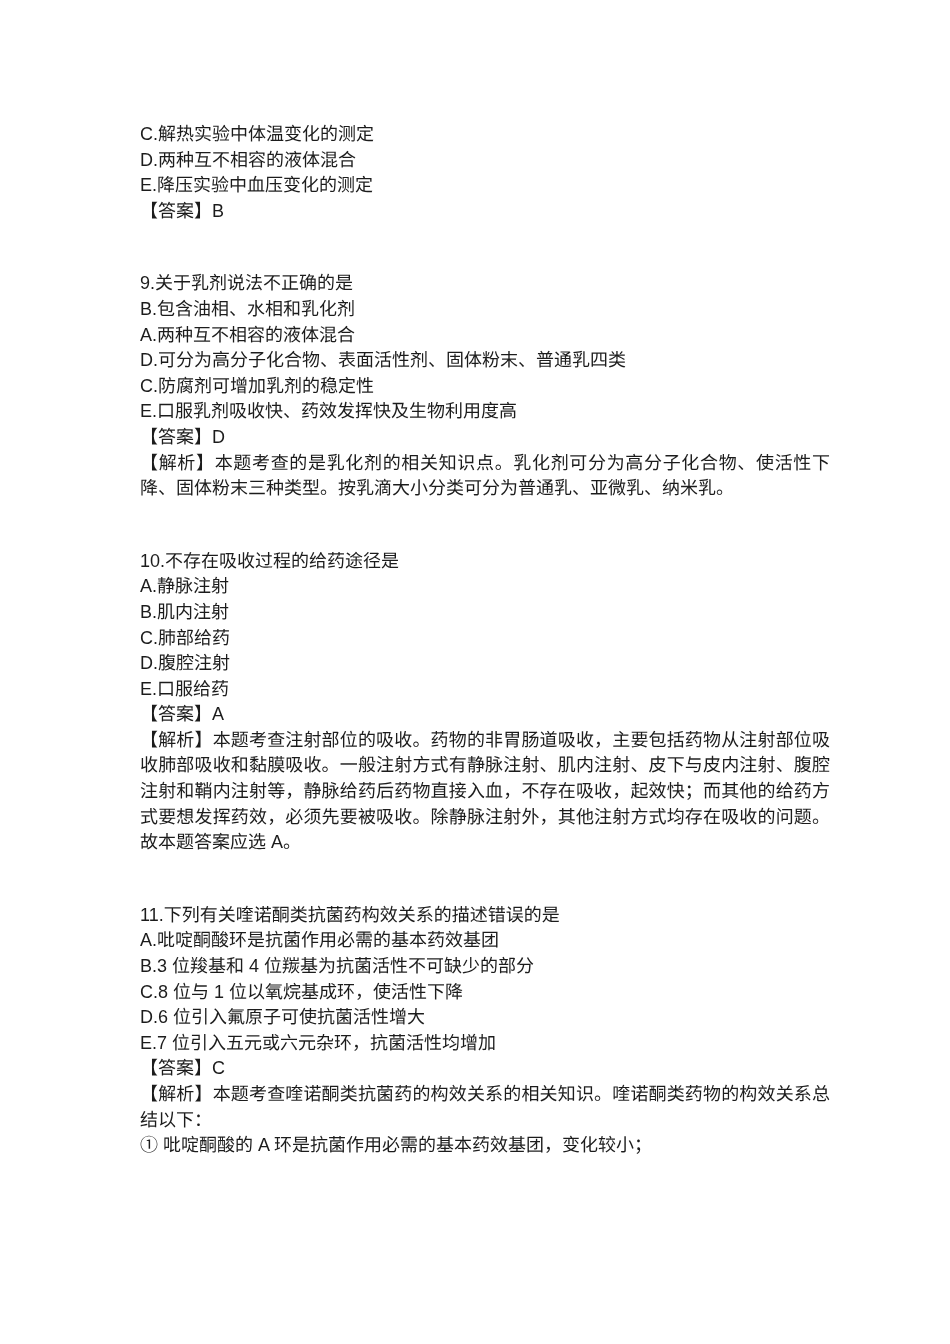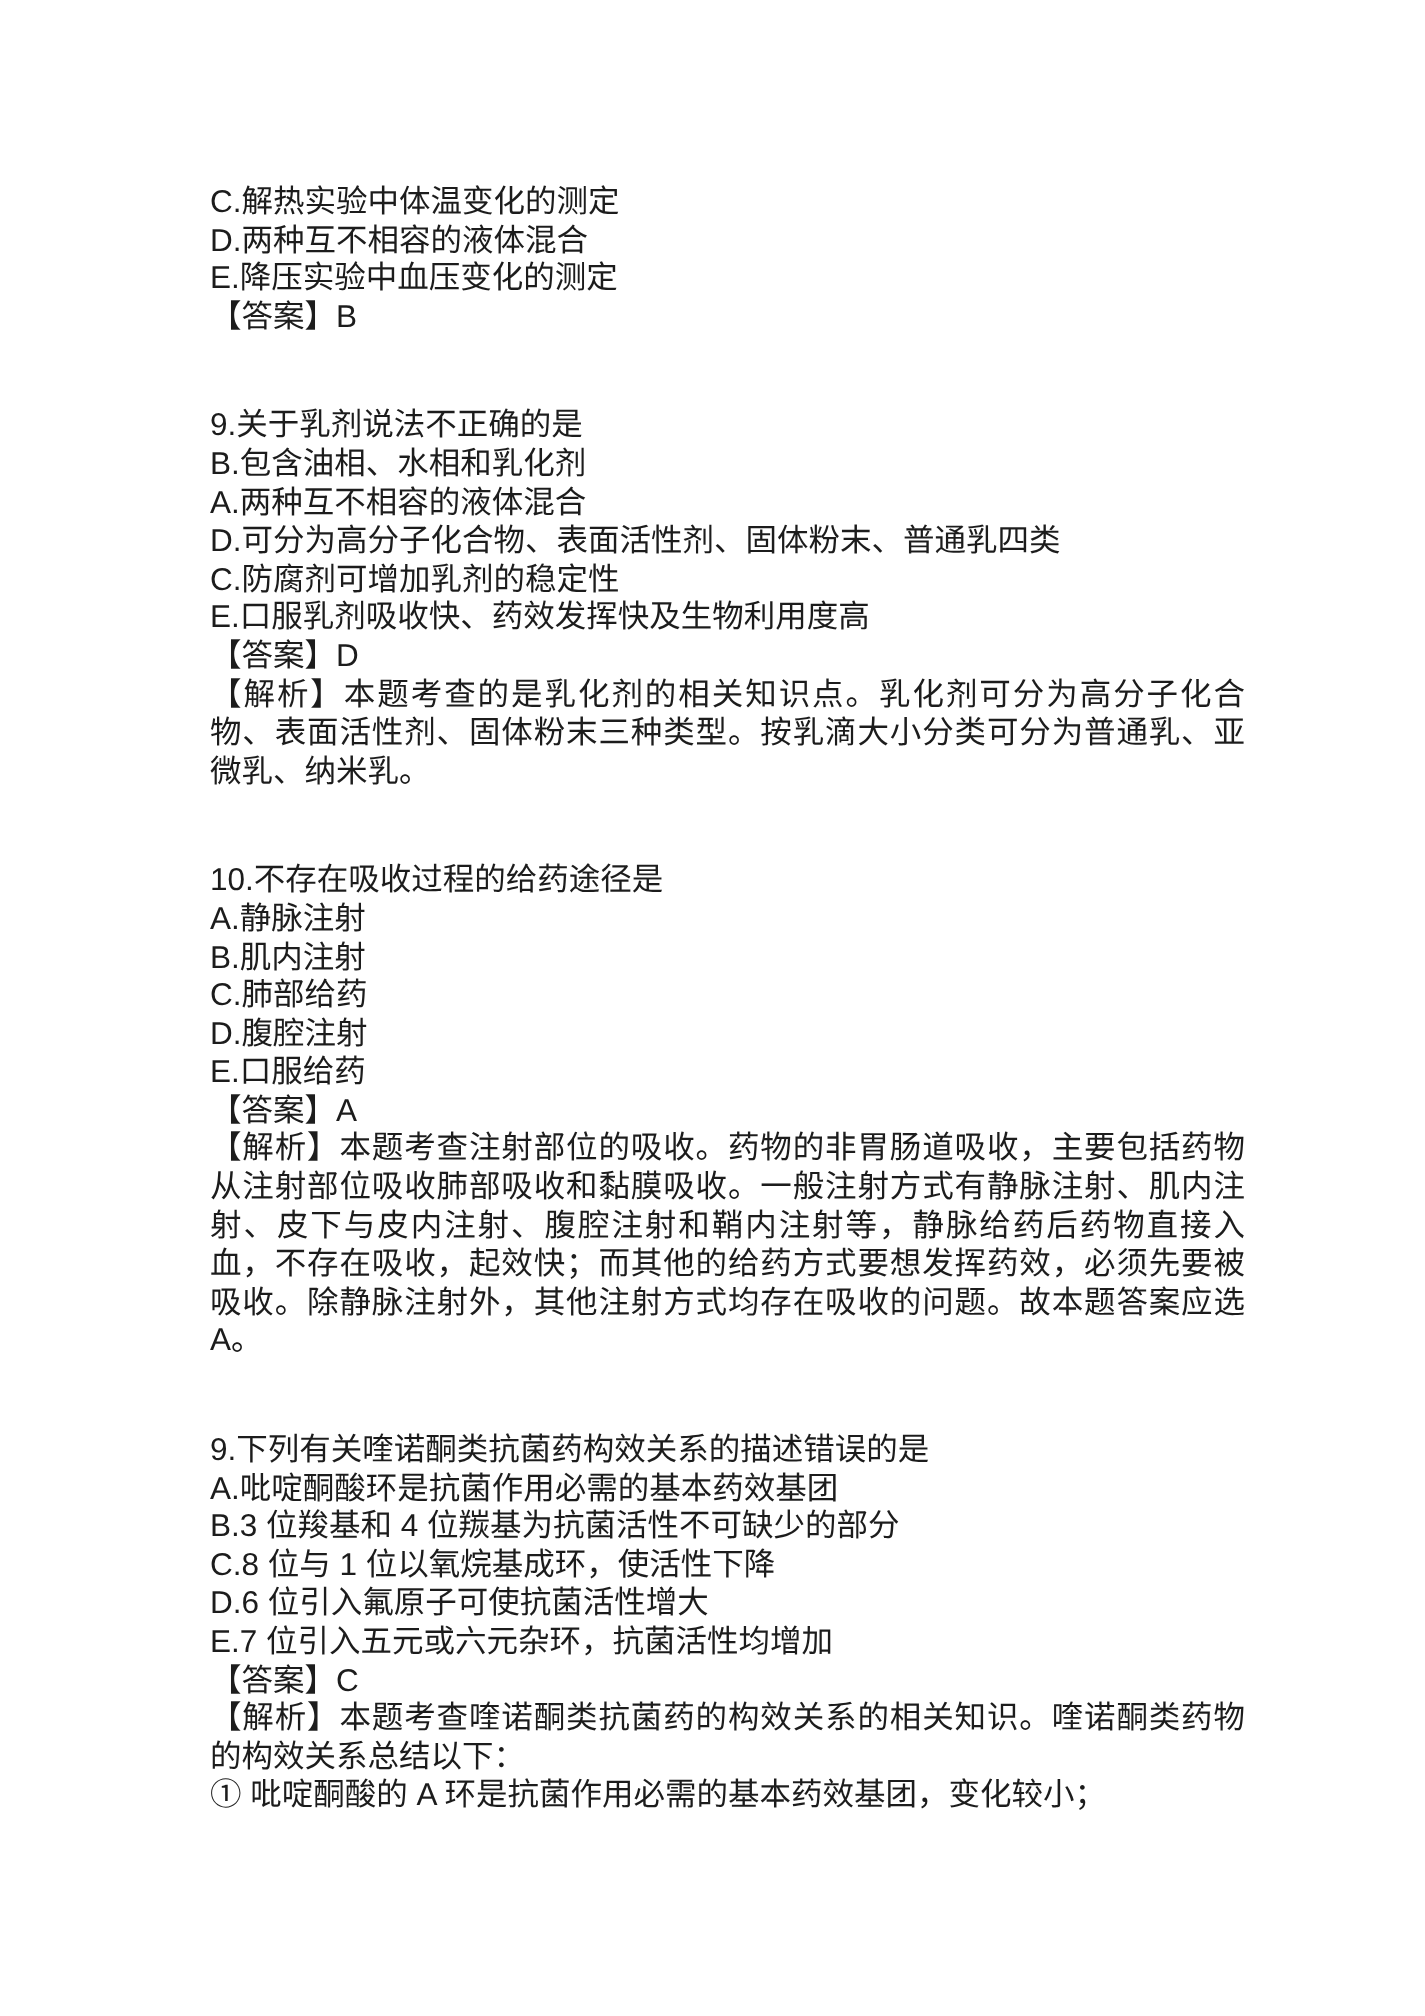--- a/index.html
+++ b/index.html
@@ -12,21 +12,21 @@
     height: 1344px;
     overflow: hidden;
   }
   .page {
     box-sizing: border-box;
     width: 950px;
     height: 1344px;
     padding: 122px 120px 40px 140px;
     background: #ffffff;
     font-family: "Liberation Sans", sans-serif;
-    font-size: 21px;
+    font-size: 18px;
     line-height: 25.6px;
     color: #1c1c1c;
   }
   .block { margin: 0; }
   .block + .block { margin-top: 47px; }
   .page p {
     margin: 0;
     padding: 0;
   }
   .line {
@@ -50,36 +50,36 @@
   </section>
 
   <section class="block">
     <p class="line">9.关于乳剂说法不正确的是</p>
     <p class="line">B.包含油相、水相和乳化剂</p>
     <p class="line">A.两种互不相容的液体混合</p>
     <p class="line">D.可分为高分子化合物、表面活性剂、固体粉末、普通乳四类</p>
     <p class="line">C.防腐剂可增加乳剂的稳定性</p>
     <p class="line">E.口服乳剂吸收快、药效发挥快及生物利用度高</p>
     <p class="line">【答案】D</p>
-    <p class="para">【解析】本题考查的是乳化剂的相关知识点。乳化剂可分为高分子化合物、表面活性剂、固体粉末三种类型。按乳滴大小分类可分为普通乳、亚微乳、纳米乳。</p>
+    <p class="para">【解析】本题考查的是乳化剂的相关知识点。乳化剂可分为高分子化合物、使活性下降、固体粉末三种类型。按乳滴大小分类可分为普通乳、亚微乳、纳米乳。</p>
   </section>
 
   <section class="block">
     <p class="line">10.不存在吸收过程的给药途径是</p>
     <p class="line">A.静脉注射</p>
     <p class="line">B.肌内注射</p>
     <p class="line">C.肺部给药</p>
     <p class="line">D.腹腔注射</p>
     <p class="line">E.口服给药</p>
     <p class="line">【答案】A</p>
     <p class="para">【解析】本题考查注射部位的吸收。药物的非胃肠道吸收，主要包括药物从注射部位吸收肺部吸收和黏膜吸收。一般注射方式有静脉注射、肌内注射、皮下与皮内注射、腹腔注射和鞘内注射等，静脉给药后药物直接入血，不存在吸收，起效快；而其他的给药方式要想发挥药效，必须先要被吸收。除静脉注射外，其他注射方式均存在吸收的问题。故本题答案应选 A。</p>
   </section>
 
   <section class="block">
-    <p class="line">9.下列有关喹诺酮类抗菌药构效关系的描述错误的是</p>
+    <p class="line">11.下列有关喹诺酮类抗菌药构效关系的描述错误的是</p>
     <p class="line">A.吡啶酮酸环是抗菌作用必需的基本药效基团</p>
     <p class="line">B.3 位羧基和 4 位羰基为抗菌活性不可缺少的部分</p>
     <p class="line">C.8 位与 1 位以氧烷基成环，使活性下降</p>
     <p class="line">D.6 位引入氟原子可使抗菌活性增大</p>
     <p class="line">E.7 位引入五元或六元杂环，抗菌活性均增加</p>
     <p class="line">【答案】C</p>
     <p class="para">【解析】本题考查喹诺酮类抗菌药的构效关系的相关知识。喹诺酮类药物的构效关系总结以下：</p>
     <p class="line">① 吡啶酮酸的 A 环是抗菌作用必需的基本药效基团，变化较小；</p>
   </section>
 

